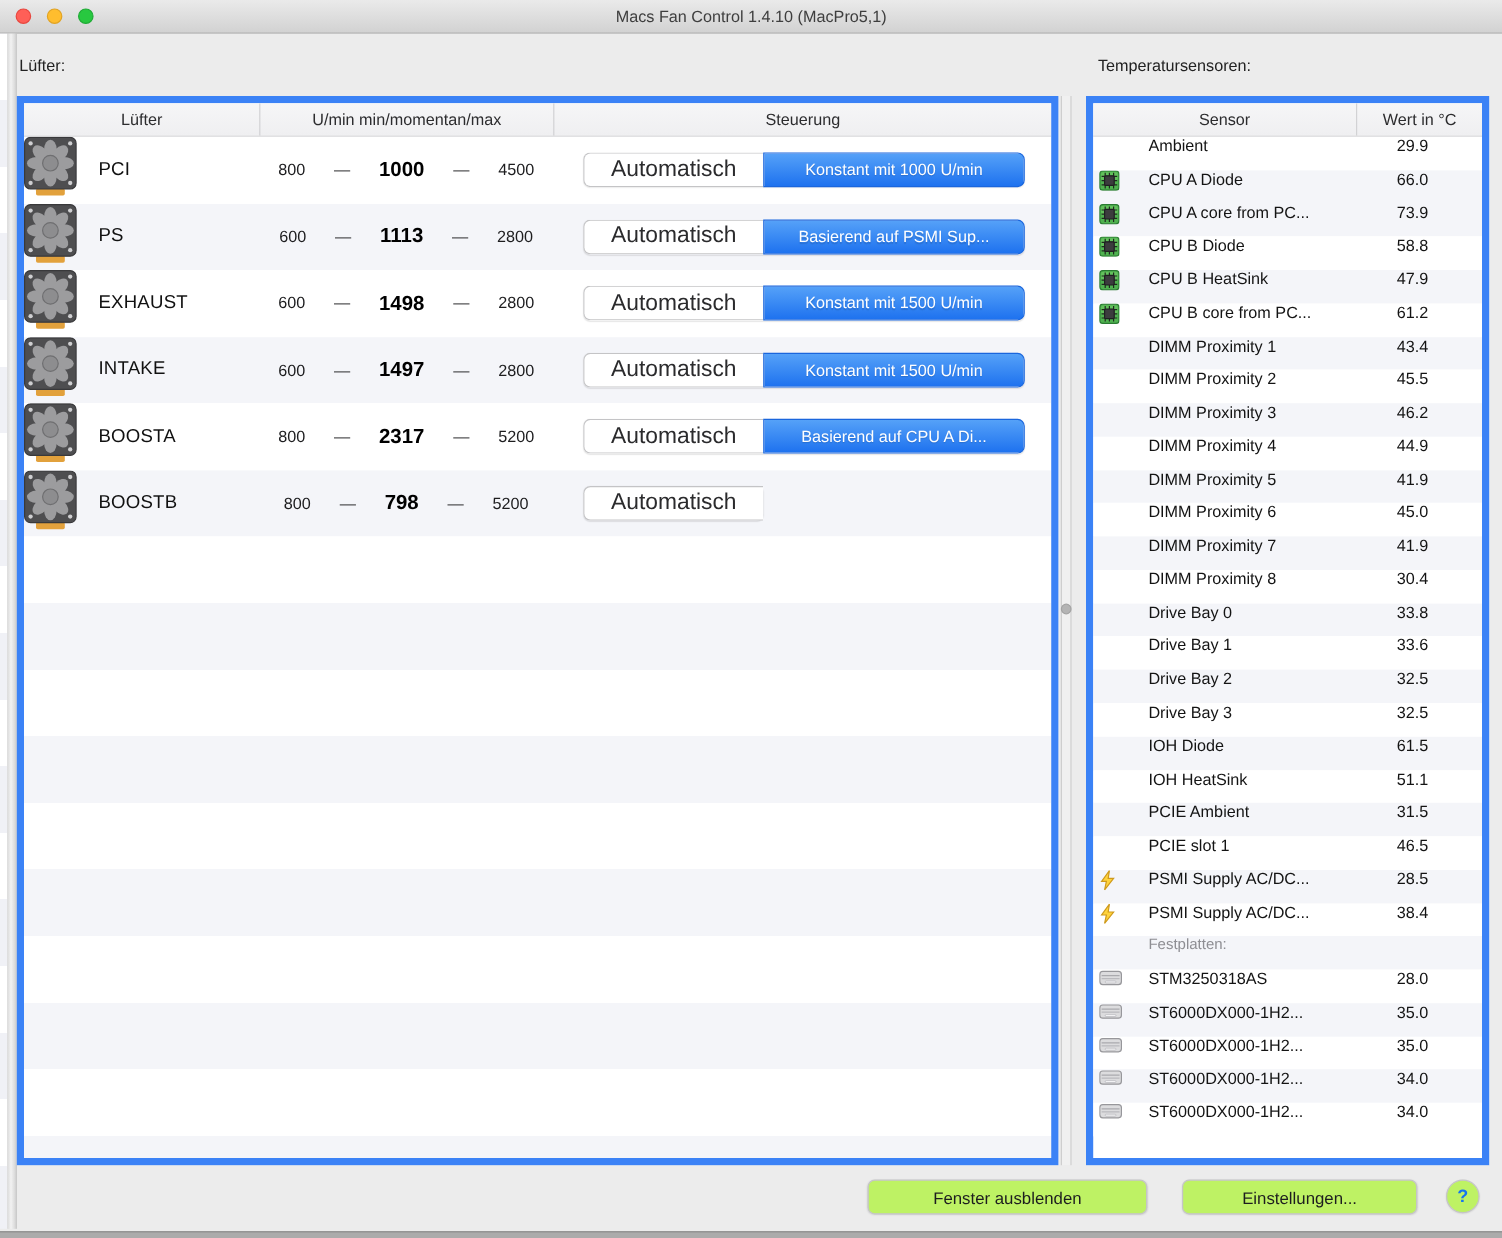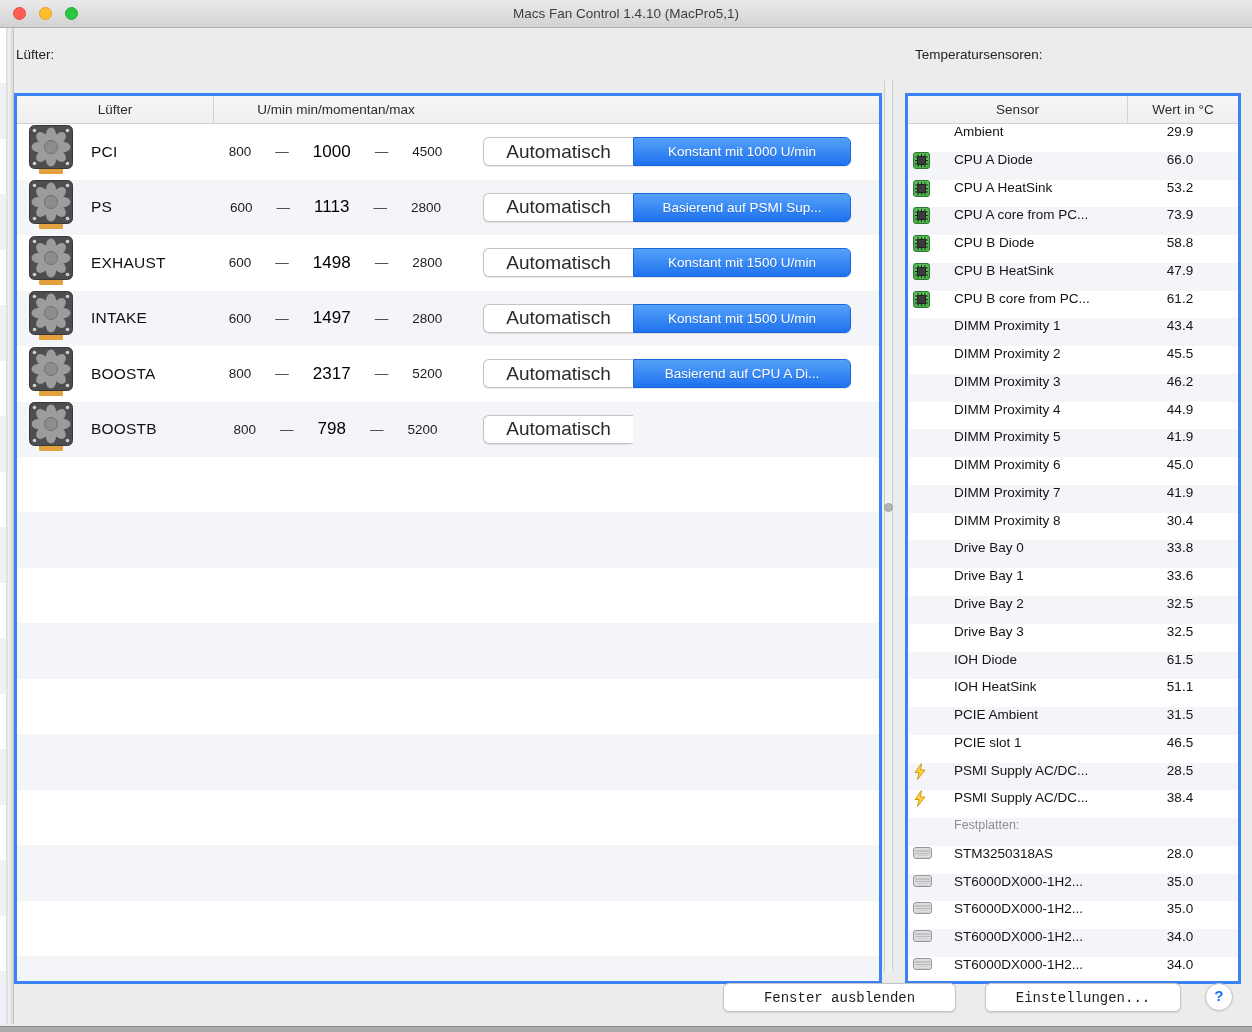--- a/index.html
+++ b/index.html
@@ -24,38 +24,38 @@
     background:linear-gradient(to right,#d9d9d9,#f2f2f2 45%,#d6d6d6);border-right:1px solid #c2c2c2}
   .bottom-strip{position:absolute;left:0;top:1026px;width:1252px;height:6px;
     background:#ababab;border-top:1px solid #8d8d8d}
 
   
   .panel-label{position:absolute;top:47px;font-size:13.5px;color:#222}
   #luefter-label{left:16px}
   #temp-label{left:915px;width:336px;text-align:left}
 
   
-  .table{position:absolute;top:93px;background:#fff;border:3px solid #3b82f6}
+  .table{position:absolute;top:80px;background:#fff;border:6px solid #3b82f6}
   #fan-table{left:14px;width:868px;height:891px;overflow:hidden}
   #sensor-table{left:905px;width:336px;height:891px;overflow:hidden}
   .thead{display:flex;height:28px;background:linear-gradient(#f6f6f7,#efeff1);
     border-bottom:1px solid #d2d2d4;align-items:center}
   .thead .hcell{font-size:13.5px;color:#2c2c2e;text-align:center;line-height:27px;height:100%}
   .thead .hcell + .hcell{border-left:1px solid #d2d2d4}
 
   
   .fh1{width:196px}.fh2{width:245px}.fh3{flex:1}
   .fan-row{display:flex;height:55.5px;align-items:center;background:#fff}
   .fan-row.alt{background:#f4f5f9}
-  .fan-c1{width:196px;display:flex;align-items:center;padding-left:12px;gap:18px}
+  .fan-c1{width:196px;display:flex;align-items:center;gap:18px}
   .fan-name{font-size:15.5px;color:#111;letter-spacing:.2px}
   .fan-c2{width:245px;display:flex;align-items:center;justify-content:center;gap:24px;white-space:nowrap}
   .rpm-minmax{font-size:13.5px;color:#1d1d1f}
   .rpm-dash{font-size:13.5px;color:#3a3a3c}
-  .rpm-cur{font-size:17px;font-weight:normal;color:#000}
+  .rpm-cur{font-size:17px;font-weight:bold;color:#000}
   .fan-c3{flex:1;display:flex;align-items:center}
   .seg{display:flex;height:29px;margin-left:25px;border-radius:6px;
     box-shadow:0 .5px 1px rgba(0,0,0,.10)}
   .seg-auto{width:150px;background:#fff;border:1px solid #c4c4c6;border-right:none;
     border-radius:6px 0 0 6px;font-size:19px;color:#2b2b2d;display:flex;
     align-items:center;justify-content:center;cursor:default}
   .seg-mode{width:218px;background:linear-gradient(#55a1f8,#1e72ef);border:1px solid #1a66dd;
     border-radius:0 6px 6px 0;font-size:13.5px;color:#fff;display:flex;align-items:center;
     justify-content:center;white-space:nowrap;overflow:hidden;cursor:default;
     text-shadow:0 1px 1px rgba(0,0,0,.15)}
@@ -71,22 +71,22 @@
   .s-val{width:116px;text-align:center;font-size:13.5px;color:#141414}
   .sensor-row.section .s-name{color:#8e8e93;font-size:12.5px}
 
   
   .divider{position:absolute;left:884px;top:80px;width:9px;height:891px;
     background:#f0f0f0;border-left:1px solid #cecece;border-right:1px solid #cecece}
   .divider-knob{position:absolute;left:-1px;top:423px;width:9px;height:9px;border-radius:50%;
     background:#b4b4b4;border:1px solid #a3a3a3}
 
   
-  .btn{position:absolute;top:983px;height:29px;background:#ffffff;border:1px solid #c5c5c7;
-    border-radius:6px;font-size:14px;color:#1d1d1f;font-family:Liberation Mono, monospace;
+  .btn{position:absolute;top:983px;height:29px;background:#bef264;border:1px solid #c5c5c7;
+    border-radius:6px;font-size:14px;color:#1d1d1f;font-family:Liberation Sans, sans-serif;
     box-shadow:0 .5px 1.5px rgba(0,0,0,.12);display:flex;align-items:center;justify-content:center;cursor:default}
   #hide-btn{left:723px;width:233px}
   #settings-btn{left:985px;width:196px}
   #help-btn{left:1205px;width:28px;height:28px;border-radius:50%;
     color:#1673f1;font-size:15px;font-weight:bold}
 </style>
 </head>
 <body>
 
 <div class="titlebar">
@@ -101,20 +101,21 @@
 <div class="edge-stripes"></div>
 <div class="edge-scroll"></div>
 
 <div class="panel-label" id="luefter-label">Lüfter:</div>
 <div class="panel-label" id="temp-label">Temperatursensoren:</div>
 
 <div class="table" id="fan-table">
   <div class="thead">
     <div class="hcell fh1">Lüfter</div>
     <div class="hcell fh2">U/min min/momentan/max</div>
+    <div class="hcell fh3">Steuerung</div>
   </div>
   <div>
       <div class="fan-row">
     <div class="fan-c1">
       <span>
         <svg width="44" height="50" viewBox="0 0 44 50">
           <rect x="10" y="43" width="24" height="6" rx="1.5" fill="#e2a13c"></rect>
           <rect x="0.5" y="0.5" width="43" height="43" rx="5" fill="#4e4e50" stroke="#39393b"></rect>
           <g fill="#9c9c9e">
             <ellipse cx="22" cy="10.5" rx="5.2" ry="8"></ellipse>
@@ -381,127 +382,105 @@
                 <line x1="2" y1="12" x2="15" y2="12"></line>
           </g>
           <rect x="4.5" y="4.5" width="8" height="8" rx="1" fill="#3c3c3e" stroke="#1f1f21"></rect>
         </svg>
       </span>
 
     </div>
     <div class="s-name">CPU A Diode</div>
     <div class="s-val">66.0</div>
   </div>
-      <div class="sensor-row">
+      <div class="sensor-row alt">
     <div class="s-icon">
       <span>
         <svg width="17" height="17" viewBox="0 0 17 17">
           <rect x="0.5" y="0.5" width="16" height="16" rx="2.5" fill="#4fb24f" stroke="#2a7a31"></rect>
           <rect x="1.5" y="1.5" width="14" height="7" rx="2" fill="#6cc763" opacity="0.7"></rect>
           <g stroke="#1e2a1e" stroke-width="1">
             <line x1="5" y1="2" x2="5" y2="15"></line>
                 <line x1="8.5" y1="2" x2="8.5" y2="15"></line>
                 <line x1="12" y1="2" x2="12" y2="15"></line>
             <line x1="2" y1="5" x2="15" y2="5"></line>
                 <line x1="2" y1="8.5" x2="15" y2="8.5"></line>
                 <line x1="2" y1="12" x2="15" y2="12"></line>
           </g>
           <rect x="4.5" y="4.5" width="8" height="8" rx="1" fill="#3c3c3e" stroke="#1f1f21"></rect>
         </svg>
       </span>
 
     </div>
-    <div class="s-name">CPU A HeatSink</div>
-    <div class="s-val">53.2</div>
-  </div>
-      <div class="sensor-row alt">
+    <div class="s-name">CPU A core from PC...</div>
+    <div class="s-val">73.9</div>
+  </div>
+      <div class="sensor-row">
     <div class="s-icon">
       <span>
         <svg width="17" height="17" viewBox="0 0 17 17">
           <rect x="0.5" y="0.5" width="16" height="16" rx="2.5" fill="#4fb24f" stroke="#2a7a31"></rect>
           <rect x="1.5" y="1.5" width="14" height="7" rx="2" fill="#6cc763" opacity="0.7"></rect>
           <g stroke="#1e2a1e" stroke-width="1">
             <line x1="5" y1="2" x2="5" y2="15"></line>
                 <line x1="8.5" y1="2" x2="8.5" y2="15"></line>
                 <line x1="12" y1="2" x2="12" y2="15"></line>
             <line x1="2" y1="5" x2="15" y2="5"></line>
                 <line x1="2" y1="8.5" x2="15" y2="8.5"></line>
                 <line x1="2" y1="12" x2="15" y2="12"></line>
           </g>
           <rect x="4.5" y="4.5" width="8" height="8" rx="1" fill="#3c3c3e" stroke="#1f1f21"></rect>
         </svg>
       </span>
 
     </div>
-    <div class="s-name">CPU A core from PC...</div>
-    <div class="s-val">73.9</div>
-  </div>
-      <div class="sensor-row">
+    <div class="s-name">CPU B Diode</div>
+    <div class="s-val">58.8</div>
+  </div>
+      <div class="sensor-row alt">
     <div class="s-icon">
       <span>
         <svg width="17" height="17" viewBox="0 0 17 17">
           <rect x="0.5" y="0.5" width="16" height="16" rx="2.5" fill="#4fb24f" stroke="#2a7a31"></rect>
           <rect x="1.5" y="1.5" width="14" height="7" rx="2" fill="#6cc763" opacity="0.7"></rect>
           <g stroke="#1e2a1e" stroke-width="1">
             <line x1="5" y1="2" x2="5" y2="15"></line>
                 <line x1="8.5" y1="2" x2="8.5" y2="15"></line>
                 <line x1="12" y1="2" x2="12" y2="15"></line>
             <line x1="2" y1="5" x2="15" y2="5"></line>
                 <line x1="2" y1="8.5" x2="15" y2="8.5"></line>
                 <line x1="2" y1="12" x2="15" y2="12"></line>
           </g>
           <rect x="4.5" y="4.5" width="8" height="8" rx="1" fill="#3c3c3e" stroke="#1f1f21"></rect>
         </svg>
       </span>
 
     </div>
-    <div class="s-name">CPU B Diode</div>
-    <div class="s-val">58.8</div>
-  </div>
-      <div class="sensor-row alt">
+    <div class="s-name">CPU B HeatSink</div>
+    <div class="s-val">47.9</div>
+  </div>
+      <div class="sensor-row">
     <div class="s-icon">
       <span>
         <svg width="17" height="17" viewBox="0 0 17 17">
           <rect x="0.5" y="0.5" width="16" height="16" rx="2.5" fill="#4fb24f" stroke="#2a7a31"></rect>
           <rect x="1.5" y="1.5" width="14" height="7" rx="2" fill="#6cc763" opacity="0.7"></rect>
           <g stroke="#1e2a1e" stroke-width="1">
             <line x1="5" y1="2" x2="5" y2="15"></line>
                 <line x1="8.5" y1="2" x2="8.5" y2="15"></line>
                 <line x1="12" y1="2" x2="12" y2="15"></line>
             <line x1="2" y1="5" x2="15" y2="5"></line>
                 <line x1="2" y1="8.5" x2="15" y2="8.5"></line>
                 <line x1="2" y1="12" x2="15" y2="12"></line>
           </g>
           <rect x="4.5" y="4.5" width="8" height="8" rx="1" fill="#3c3c3e" stroke="#1f1f21"></rect>
         </svg>
       </span>
 
     </div>
-    <div class="s-name">CPU B HeatSink</div>
-    <div class="s-val">47.9</div>
-  </div>
-      <div class="sensor-row">
-    <div class="s-icon">
-      <span>
-        <svg width="17" height="17" viewBox="0 0 17 17">
-          <rect x="0.5" y="0.5" width="16" height="16" rx="2.5" fill="#4fb24f" stroke="#2a7a31"></rect>
-          <rect x="1.5" y="1.5" width="14" height="7" rx="2" fill="#6cc763" opacity="0.7"></rect>
-          <g stroke="#1e2a1e" stroke-width="1">
-            <line x1="5" y1="2" x2="5" y2="15"></line>
-                <line x1="8.5" y1="2" x2="8.5" y2="15"></line>
-                <line x1="12" y1="2" x2="12" y2="15"></line>
-            <line x1="2" y1="5" x2="15" y2="5"></line>
-                <line x1="2" y1="8.5" x2="15" y2="8.5"></line>
-                <line x1="2" y1="12" x2="15" y2="12"></line>
-          </g>
-          <rect x="4.5" y="4.5" width="8" height="8" rx="1" fill="#3c3c3e" stroke="#1f1f21"></rect>
-        </svg>
-      </span>
-
-    </div>
     <div class="s-name">CPU B core from PC...</div>
     <div class="s-val">61.2</div>
   </div>
       <div class="sensor-row alt">
     <div class="s-icon">
       
       
       
     </div>
     <div class="s-name">DIMM Proximity 1</div>

